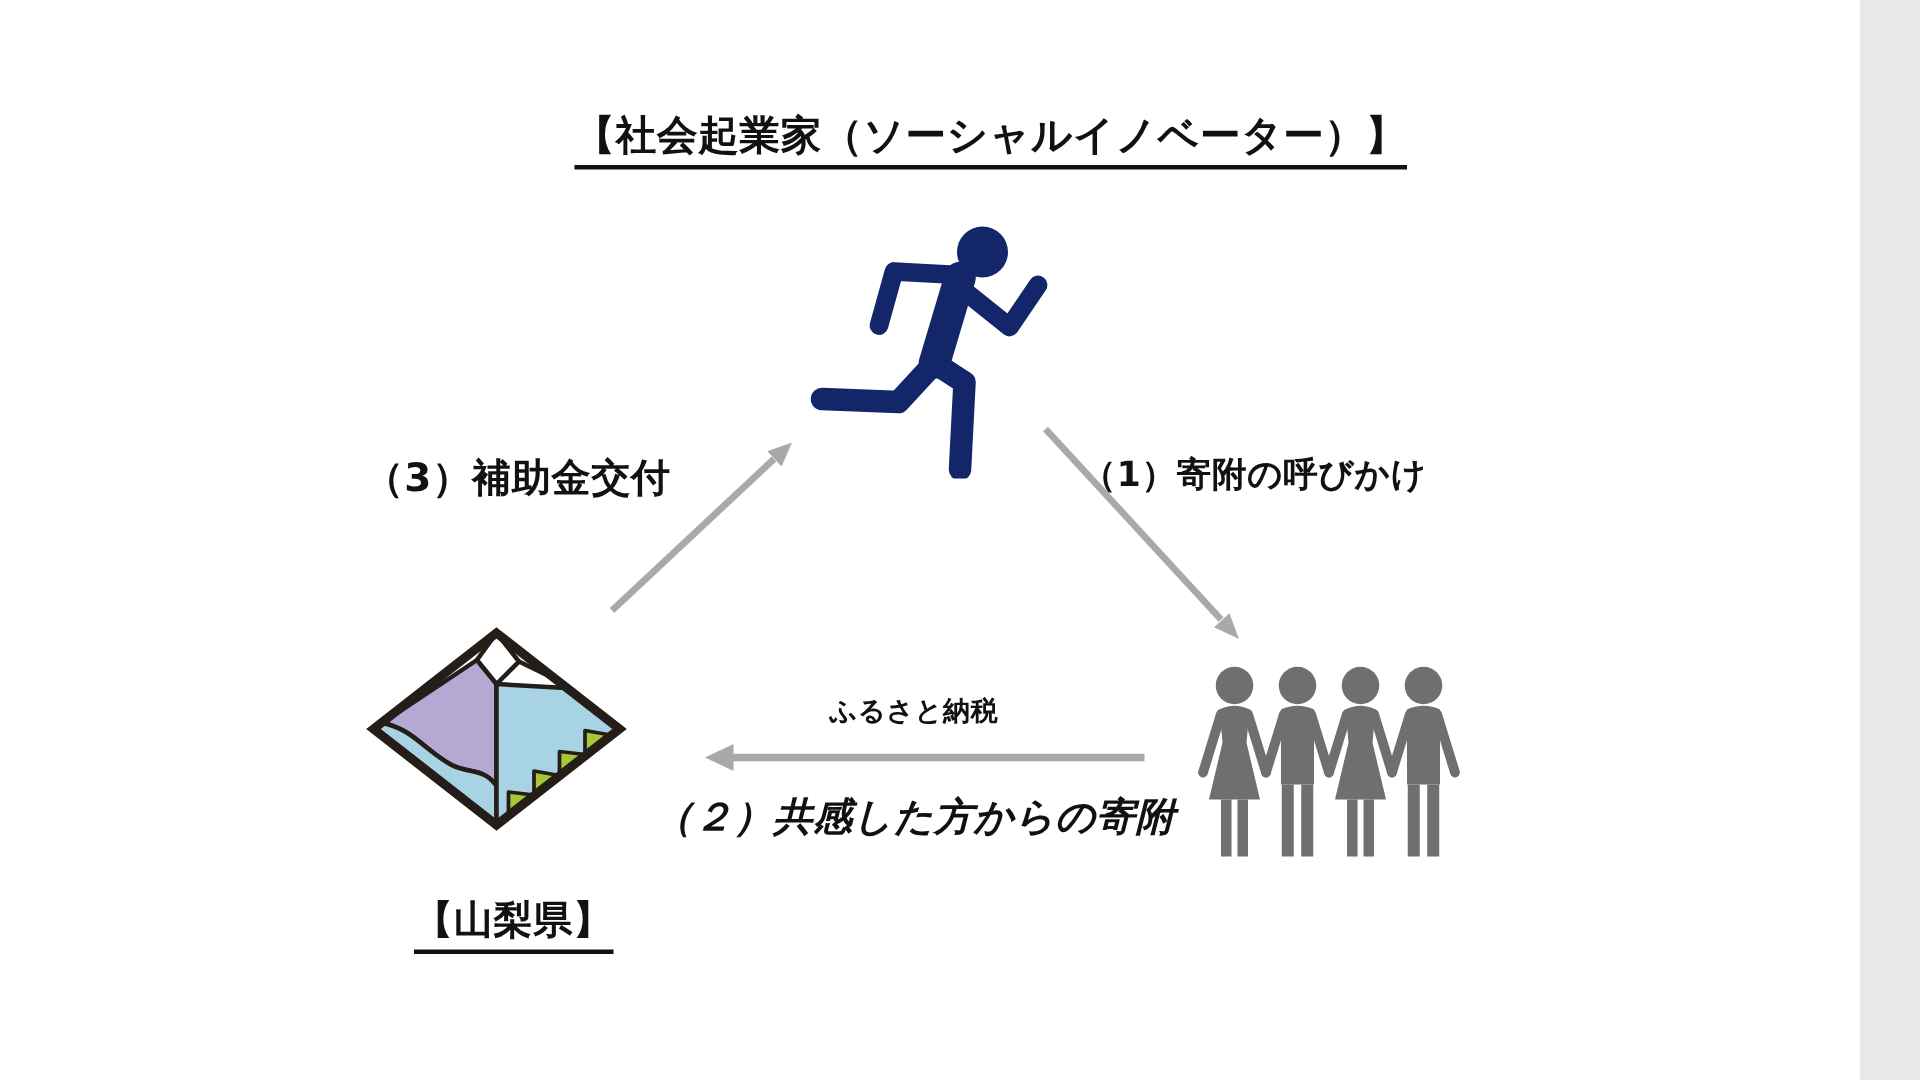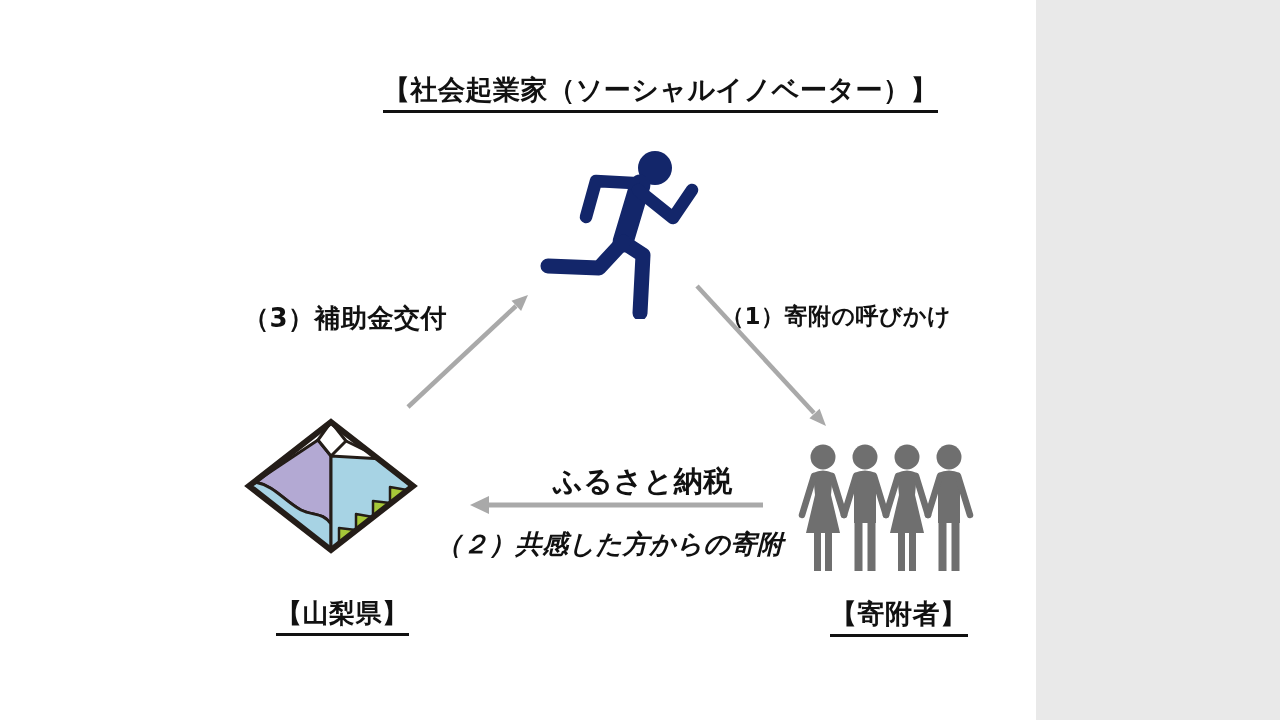--- a/index.html
+++ b/index.html
@@ -1,38 +1,38 @@
 <!DOCTYPE html>
 <html><head>
 <meta charset="utf-8">
 <style>
   html,body{margin:0;padding:0;background:#e9e9e9;}
   #frame{
     position:relative;
-    width:1036px;height:720px;
+    width:1240px;height:720px;
     background:#ffffff;
     overflow:hidden;
     font-family:"DejaVu Sans","Liberation Sans",sans-serif;
     color:#111111;
   }
   .lbl{
     position:absolute;
     font-weight:700;
     white-space:nowrap;
     color:#111111;
     letter-spacing:0.5px;
   }
   .underlined{
     border-bottom:3px solid #111111;
     padding-bottom:2px;
   }
   #title{left:383px;top:72px;font-size:27px;}
   #label3{left:243px;top:301px;font-size:26px;}
   #label1{left:721px;top:301px;font-size:23px;}
-  #furusato{left:553px;top:462px;font-size:29px;}
+  #furusato{left:553px;top:462px;font-size:18px;}
   #label2{left:436px;top:527px;font-size:26px;font-style:italic;}
   #runner-svg{position:absolute;left:538px;top:143px;width:162px;height:176px;}
   #arrow-layer{position:absolute;left:0;top:0;width:1280px;height:720px;pointer-events:none;}
   #logo-svg{position:absolute;left:243px;top:418px;width:176px;height:136px;}
   #yamanashi-text{left:258px;top:560px;width:162px;text-align:center;font-size:25px;letter-spacing:1px;}
   #pref-label{left:276px;top:596px;font-size:26px;}
   #people-svg{position:absolute;left:790px;top:443px;width:186px;height:132px;}
   #donors-label{left:830px;top:596px;font-size:27px;}
 </style>
 </head>
@@ -120,15 +120,14 @@
       </g>
       <g>
         <circle cx="159" cy="14" r="12.5"></circle>
         <path d="M 148,30 Q 159,25 170,30 L 170,80 L 148,80 Z"></path>
         <rect x="148.5" y="80" width="8" height="48"></rect>
         <rect x="161.5" y="80" width="8" height="48"></rect>
         <path d="M 150,33 L 138,72 M 168,33 L 180,72" fill="none" stroke-width="6.5" stroke-linecap="round" stroke="#6f6f6f"></path>
       </g>
     </g>
   </svg>
-  <div id="donors-label" class="lbl underlined">【寄附者】</div>
 
 </div>
 
 </body></html>

